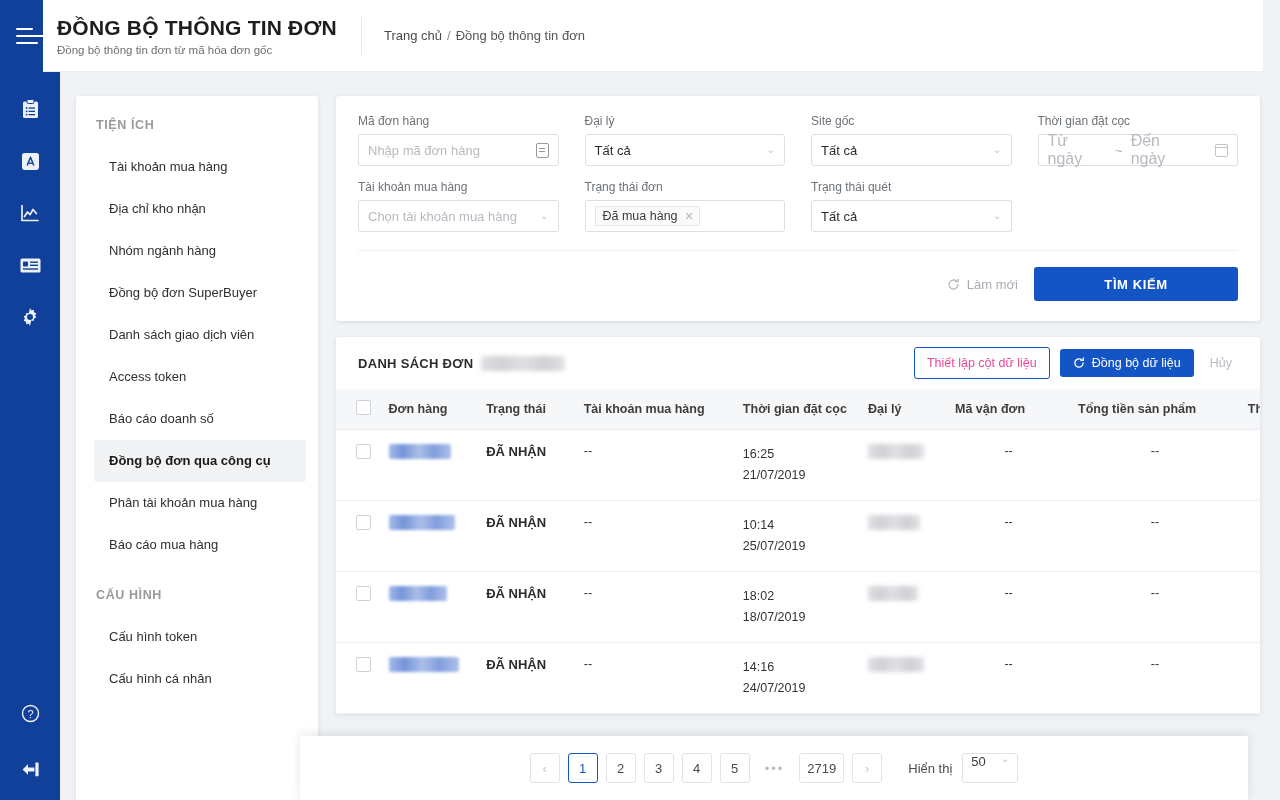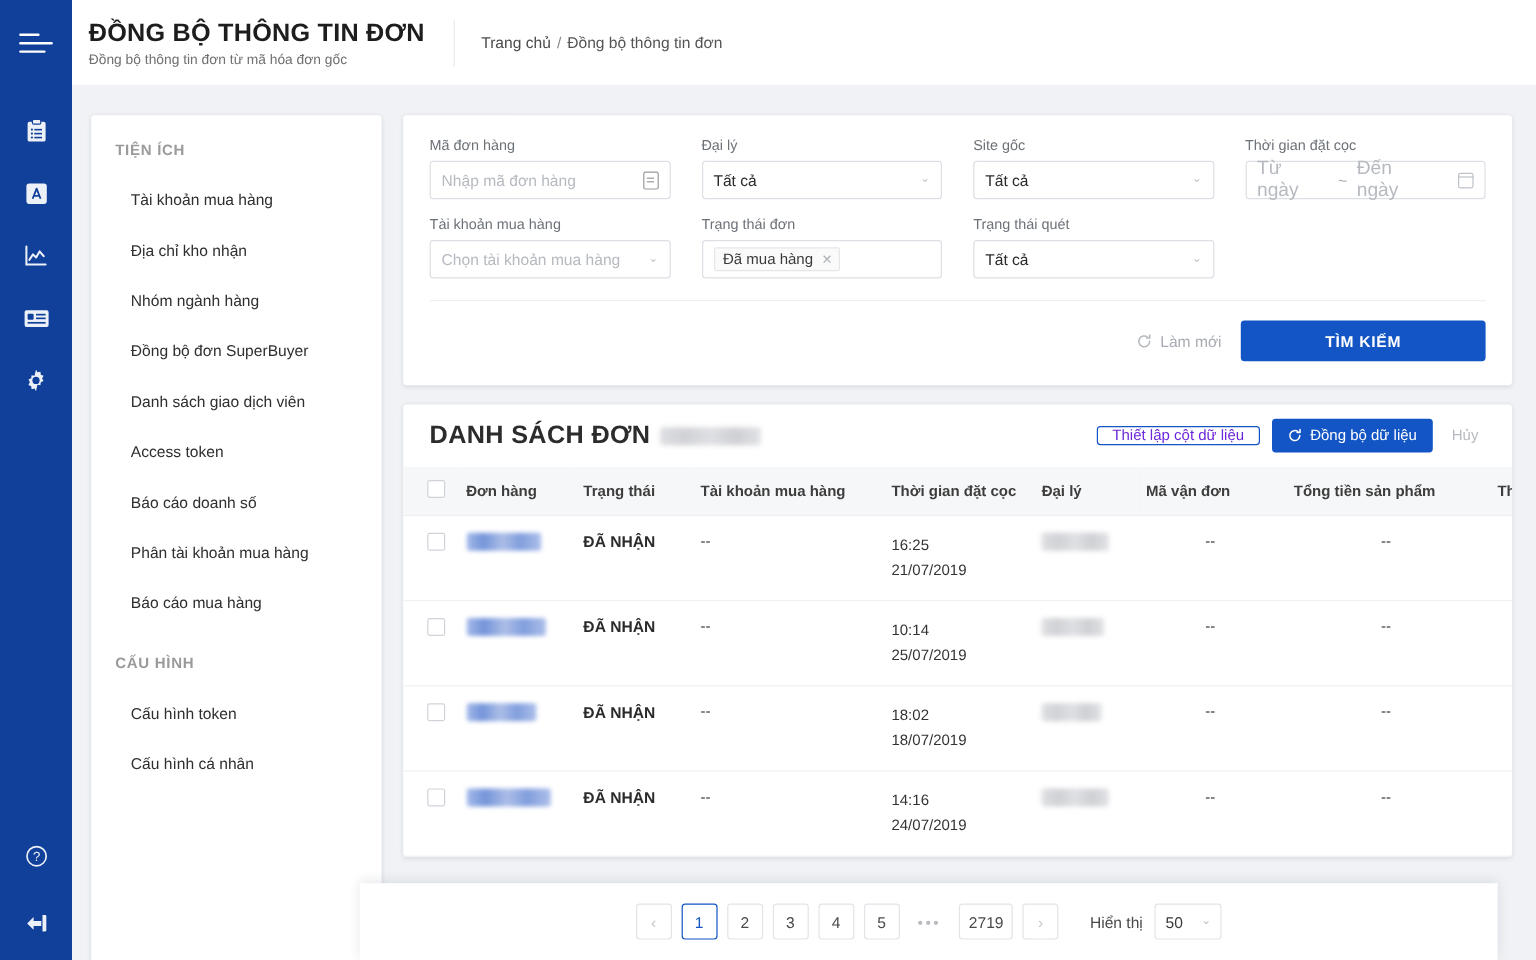--- a/index.html
+++ b/index.html
@@ -30,21 +30,21 @@
   .rail-items { margin-top: 24px; display: flex; flex-direction: column; gap: 26px; align-items: center; flex: 1; }
   .rail-ic {
     width: 36px; height: 26px; display: flex; align-items: center; justify-content: center;
     cursor: pointer; opacity: .92;
   }
   .rail-ic svg { display: block; }
   .rail-bottom { display: flex; flex-direction: column; gap: 30px; align-items: center; padding-bottom: 18px; }
 
   
   .header {
-    position: absolute; left: 60px; top: 0; width: 1220px; height: 72px;
+    position: absolute; left: 43px; top: 0; width: 1220px; height: 72px;
     background: #fff; display: flex; align-items: center;
     border-bottom: 1px solid #eceef2;
   }
   .hd-titles { padding-left: 14px; min-width: 300px; }
   .hd-title {
     font-size: 21px; font-weight: 700; letter-spacing: .2px; color: #1d1d1d;
     line-height: 26px;
   }
   .hd-sub { font-size: 11.5px; color: #707070; margin-top: 3px; }
   .hd-sep { width: 1px; height: 38px; background: #e6e8ec; margin: 0 22px 0 18px; }
@@ -126,35 +126,35 @@
     height: 34px; min-width: 204px; font-size: 13px; font-weight: 700; letter-spacing: .6px;
     cursor: pointer; font-family: inherit;
   }
 
   
   .list-card { margin-top: 16px; }
   .list-head {
     height: 52px; display: flex; align-items: center; padding: 0 22px; gap: 10px;
   }
   .list-title {
-    font-size: 21px; font-weight: 700; color: #2c2c2c; letter-spacing: .3px;
+    font-size: 13px; font-weight: 700; color: #2c2c2c; letter-spacing: .3px;
     display: flex; align-items: center; gap: 8px;
   }
   .redact {
     display: inline-block; height: 15px; border-radius: 2px;
     background: linear-gradient(90deg,#d9dade 0%, #c9cace 25%, #dadbdf 50%, #c7c8cc 75%, #dcdde1 100%);
     filter: blur(2.2px); opacity: .85;
   }
   .redact.blue {
     background: linear-gradient(90deg,#9fb6e8 0%, #6d8fd8 22%, #a8bbe6 48%, #7a99dc 72%, #aabde9 100%);
     filter: blur(1.7px); opacity: .95;
   }
   .lh-sp { flex: 1; }
   .btn-ghost {
-    height: 16px; border: 1px solid #1355c4; color: #6d28d9; background: #fff;
+    height: 32px; border: 1px solid #1355c4; color: #ec4899; background: #fff;
     border-radius: 3px; font-size: 12.5px; padding: 0 12px; cursor: pointer; font-family: inherit;
   }
   .btn-sync {
     height: 28px; background: #1355c4; color: #fff; border: none; border-radius: 3px;
     font-size: 12.5px; padding: 0 13px; cursor: pointer; font-family: inherit;
     display: inline-flex; align-items: center; gap: 7px;
   }
   .btn-text { font-size: 12.5px; color: #b7bac0; cursor: pointer; padding: 0 6px; }
 
   
@@ -199,21 +199,21 @@
     background: #fff; font-size: 13px; color: #4a4a4a; display: inline-flex;
     align-items: center; justify-content: center; cursor: pointer; padding: 0 7px;
     font-family: inherit;
   }
   .pg.active { border-color: #1355c4; color: #1355c4; }
   .pg.arrow { color: #c3c6cb; }
   .pg.dots { border: none; color: #b9bcc1; letter-spacing: 2px; min-width: 26px; cursor: default; }
   .show-wrap { display: flex; align-items: center; gap: 10px; font-size: 13px; color: #4a4a4a; }
   .sel {
     height: 30px; min-width: 56px; border: 1px solid #e2e4e8; border-radius: 3px;
-    display: inline-flex; align-items: center; justify-content: space-between;
+    display: inline-flex; align-items: flex-start; justify-content: space-between;
     padding: 0 8px; font-size: 13px; color: #3a3a3a; gap: 10px; cursor: pointer; background: #fff;
   }
 </style>
 </head>
 <body>
 
 <div class="rail">
   <div class="rail-top">
     <div class="burger">
         <i></i>
@@ -299,20 +299,21 @@
 <div class="menu-card">
   <div class="menu-group">TIỆN ÍCH</div>
   <div>
     <div class="menu-item">Tài khoản mua hàng</div>
     <div class="menu-item">Địa chỉ kho nhận</div>
     <div class="menu-item">Nhóm ngành hàng</div>
     <div class="menu-item">Đồng bộ đơn SuperBuyer</div>
     <div class="menu-item">Danh sách giao dịch viên</div>
     <div class="menu-item">Access token</div>
     <div class="menu-item">Báo cáo doanh số</div>
+    <div class="menu-item active">Đồng bộ đơn qua công cụ</div>
     <div class="menu-item">Phân tài khoản mua hàng</div>
     <div class="menu-item">Báo cáo mua hàng</div>
   </div>
   <div class="menu-group second">CẤU HÌNH</div>
   <div>
     <div class="menu-item">Cấu hình token</div>
     <div class="menu-item">Cấu hình cá nhân</div>
   </div>
 </div>
 

